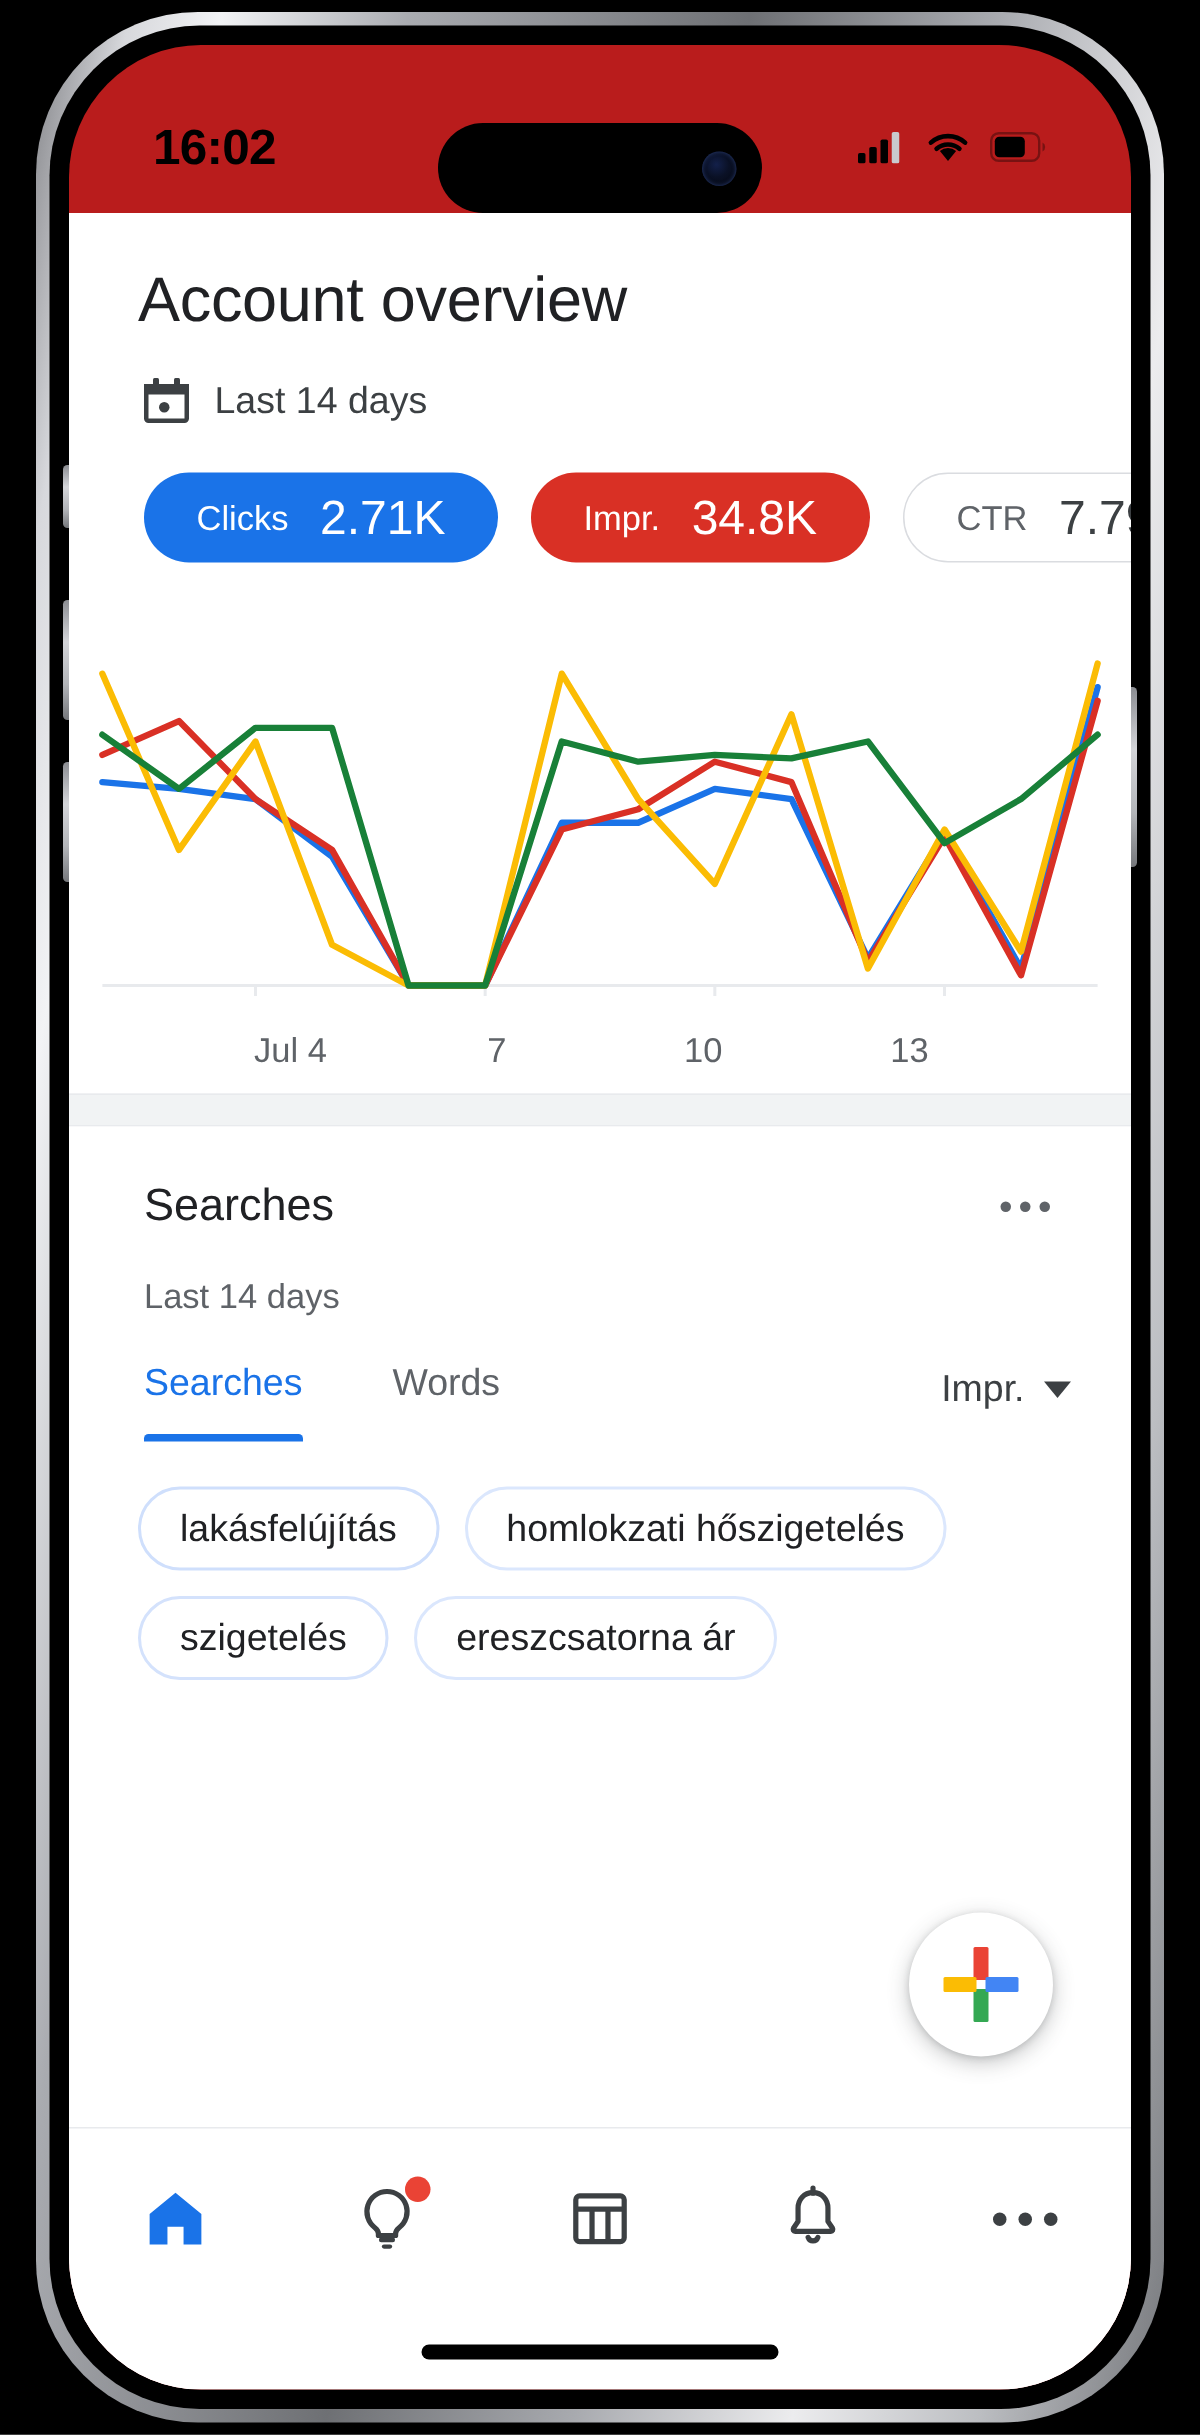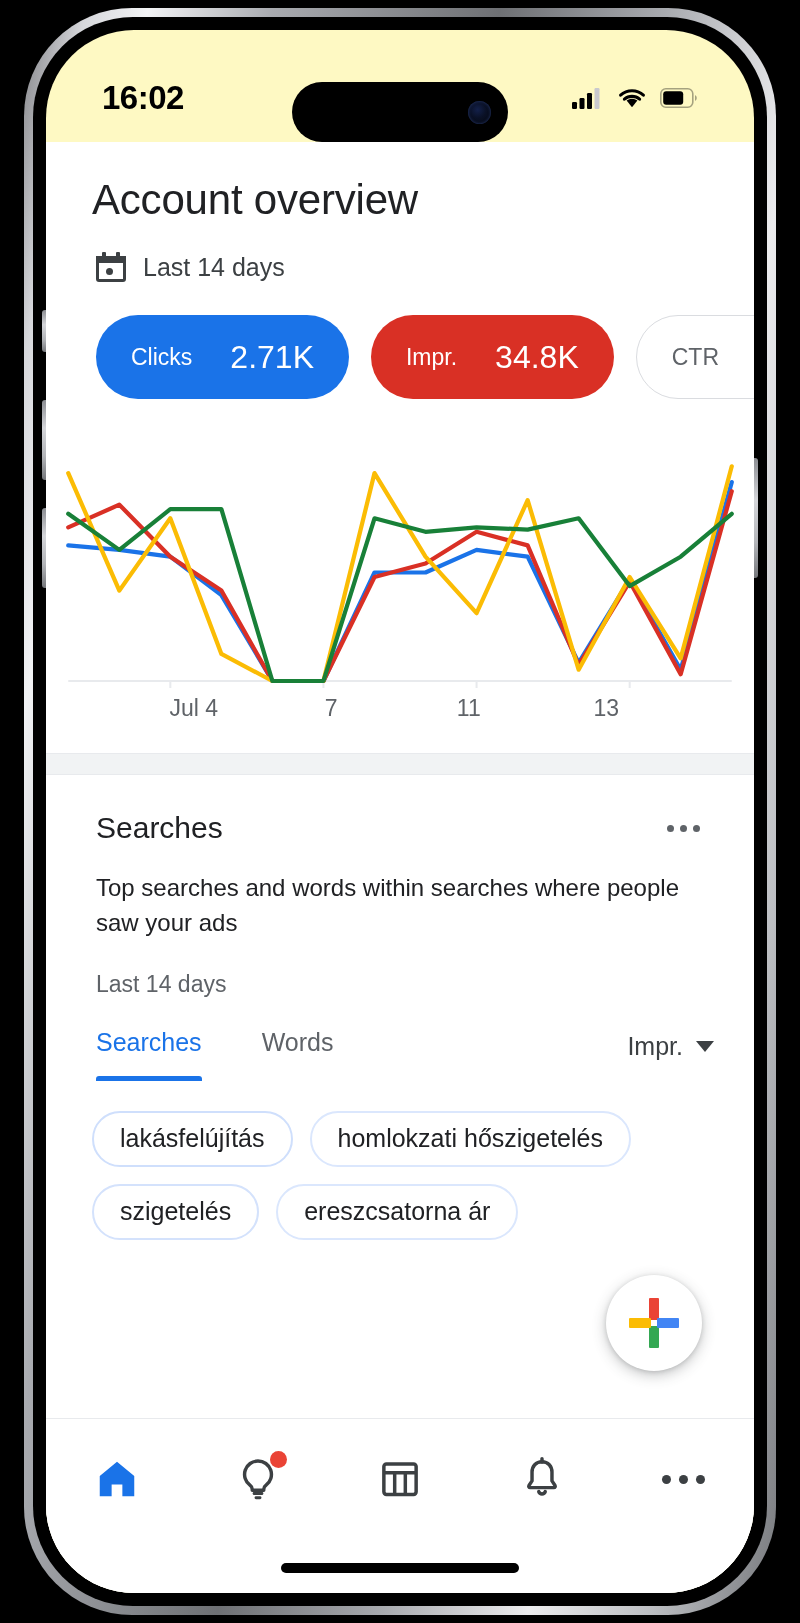--- a/index.html
+++ b/index.html
@@ -22,21 +22,21 @@
   #device-bezel {
     width: 100%; height: 100%;
     border-radius: 100px;
     background: #000;
     padding: 13px;
   }
   #screen {
     position: relative;
     width: 100%; height: 100%;
     border-radius: 88px;
-    background: #fef9c3;
+    background: #b91c1c;
     overflow: hidden;
   }
 
   
   .side-btn { position: absolute; background: linear-gradient(180deg,#8b8d92,#d4d5d9 35%,#b3b5b9 70%,#75777b); border-radius: 3px; }
   #btn-silent { left: 18px; top: 302px; width: 7px; height: 42px; }
   #btn-volup  { left: 18px; top: 392px; width: 7px; height: 80px; }
   #btn-voldn  { left: 18px; top: 500px; width: 7px; height: 80px; }
   #btn-power  { right: 18px; top: 450px; width: 7px; height: 120px; }
 
@@ -74,35 +74,35 @@
   .cal-icon .frame { position: absolute; left: 0; top: 4px; width: 30px; height: 26px; border: 3px solid #3c4043; border-radius: 3px; }
   .cal-icon .top { position: absolute; left: 0; top: 4px; width: 30px; height: 7px; background: #3c4043; }
   .cal-icon .t1, .cal-icon .t2 { position: absolute; top: 0; width: 4px; height: 7px; background: #3c4043; border-radius: 1px; }
   .cal-icon .t1 { left: 6px; } .cal-icon .t2 { left: 20px; }
   .cal-icon .dot { position: absolute; left: 10px; top: 16px; width: 7px; height: 7px; border-radius: 50%; background:#3c4043; }
   #date-range-label { font-size: 25px; color: #3c4043; }
 
   
   #metric-chips { display: flex; gap: 22px; padding: 33px 0 0 50px; }
   .metric-chip {
-    display: flex; align-items: baseline; gap: 38px;
-    border-radius: 50px; padding: 0 35px; height: 84px;
+    display: flex; align-items: baseline; gap: 21px;
+    border-radius: 50px; padding: 0 35px; height: 60px;
     align-items: center; white-space: nowrap; flex: 0 0 auto; text-align: center;
   }
   .metric-chip .m-label { font-size: 23px; }
   .metric-chip .m-value { font-size: 32px; }
   .chip-clicks { background: #1a73e8; color: #fff; }
   .chip-impr   { background: #d93025; color: #fff; }
   .chip-ctr    { background: #fff; color: #3c4043; border: 1.5px solid #dadce0; }
   .chip-ctr .m-label { color: #5f6368; }
 
   
   #chart-wrap { position: relative; margin: 42px 0 0 0; height: 290px; }
   #chart-svg { display: block; width: 100%; height: 248px; }
-  #x-axis-labels { position: relative; height: 42px; margin: 0 56px; text-align: right; }
+  #x-axis-labels { position: relative; height: 42px; margin: 16px 56px; text-align: right; }
   #x-axis-labels span { position: absolute; top: 6px; font-size: 23px; color: #5f6368; transform: translateX(-50%); }
 
   #section-gap { height: 22px; background: #f1f3f4; border-top: 1px solid #e8eaed; border-bottom: 1px solid #e8eaed; }
 
   
   #searches-card { background: #fff; padding: 0 0 0 0; }
   #searches-head { display: flex; align-items: center; justify-content: space-between; padding: 36px 44px 0 50px; }
   #searches-title { font-size: 30px; color: #202124; }
   .kebab { display: flex; gap: 6px; align-items: center; padding: 10px; cursor: pointer; }
   .kebab i { width: 7px; height: 7px; border-radius: 50%; background: #5f6368; display: block; }
@@ -237,38 +237,37 @@
               <g id="series-paths">
                   <path d="M22.0 104.4 L72.5 108.9 L122.9 115.7 L173.4 154.1 L223.8 240.0 L274.3 240.0 L324.8 131.5 L375.2 131.5 L425.7 108.9 L476.2 115.7 L526.6 221.9 L577.1 138.3 L627.5 228.7 L678.0 41.1" fill="none" stroke="#1a73e8" stroke-width="4.2" stroke-linejoin="round" stroke-linecap="round"></path>
                   <path d="M22.0 86.3 L72.5 63.7 L122.9 115.7 L173.4 149.6 L223.8 240.0 L274.3 240.0 L324.8 136.0 L375.2 122.5 L425.7 90.8 L476.2 104.4 L526.6 224.2 L577.1 140.6 L627.5 233.2 L678.0 50.2" fill="none" stroke="#d93025" stroke-width="4.2" stroke-linejoin="round" stroke-linecap="round"></path>
                   <path d="M22.0 32.1 L72.5 149.6 L122.9 77.3 L173.4 212.9 L223.8 240.0 L274.3 240.0 L324.8 32.1 L375.2 115.7 L425.7 172.2 L476.2 59.2 L526.6 228.7 L577.1 136.0 L627.5 217.4 L678.0 25.3" fill="none" stroke="#fbbc04" stroke-width="4.2" stroke-linejoin="round" stroke-linecap="round"></path>
                   <path d="M22.0 72.8 L72.5 108.9 L122.9 68.2 L173.4 68.2 L223.8 240.0 L274.3 240.0 L324.8 77.3 L375.2 90.8 L425.7 86.3 L476.2 88.6 L526.6 77.3 L577.1 145.1 L627.5 115.7 L678.0 72.8" fill="none" stroke="#188038" stroke-width="4.2" stroke-linejoin="round" stroke-linecap="round"></path>
                 </g>
             </svg>
             <div id="x-axis-labels">
                 <span style="left: 15.3846%;">Jul 4</span>
                 <span style="left: 38.4615%;">7</span>
-                <span style="left: 61.5385%;">11</span>
+                <span style="left: 61.5385%;">10</span>
                 <span style="left: 84.6154%;">13</span>
               </div>
           </div>
         </div>
 
         <div id="section-gap"></div>
 
         <div id="searches-card">
           <div id="searches-head">
             <div id="searches-title">Searches</div>
             <div class="kebab">
                 <i></i>
                 <i></i>
                 <i></i>
               </div>
           </div>
-          <div id="searches-desc">Top searches and words within searches where people saw your ads</div>
           <div id="searches-daterange">Last 14 days</div>
 
           <div id="tabs-row">
             <div id="tabs">
               <div class="tab active">Searches</div>
               <div class="tab">Words</div>
             </div>
             <div id="metric-select">
               <span class="ms-label">Impr.</span>
               <span class="caret"></span>

